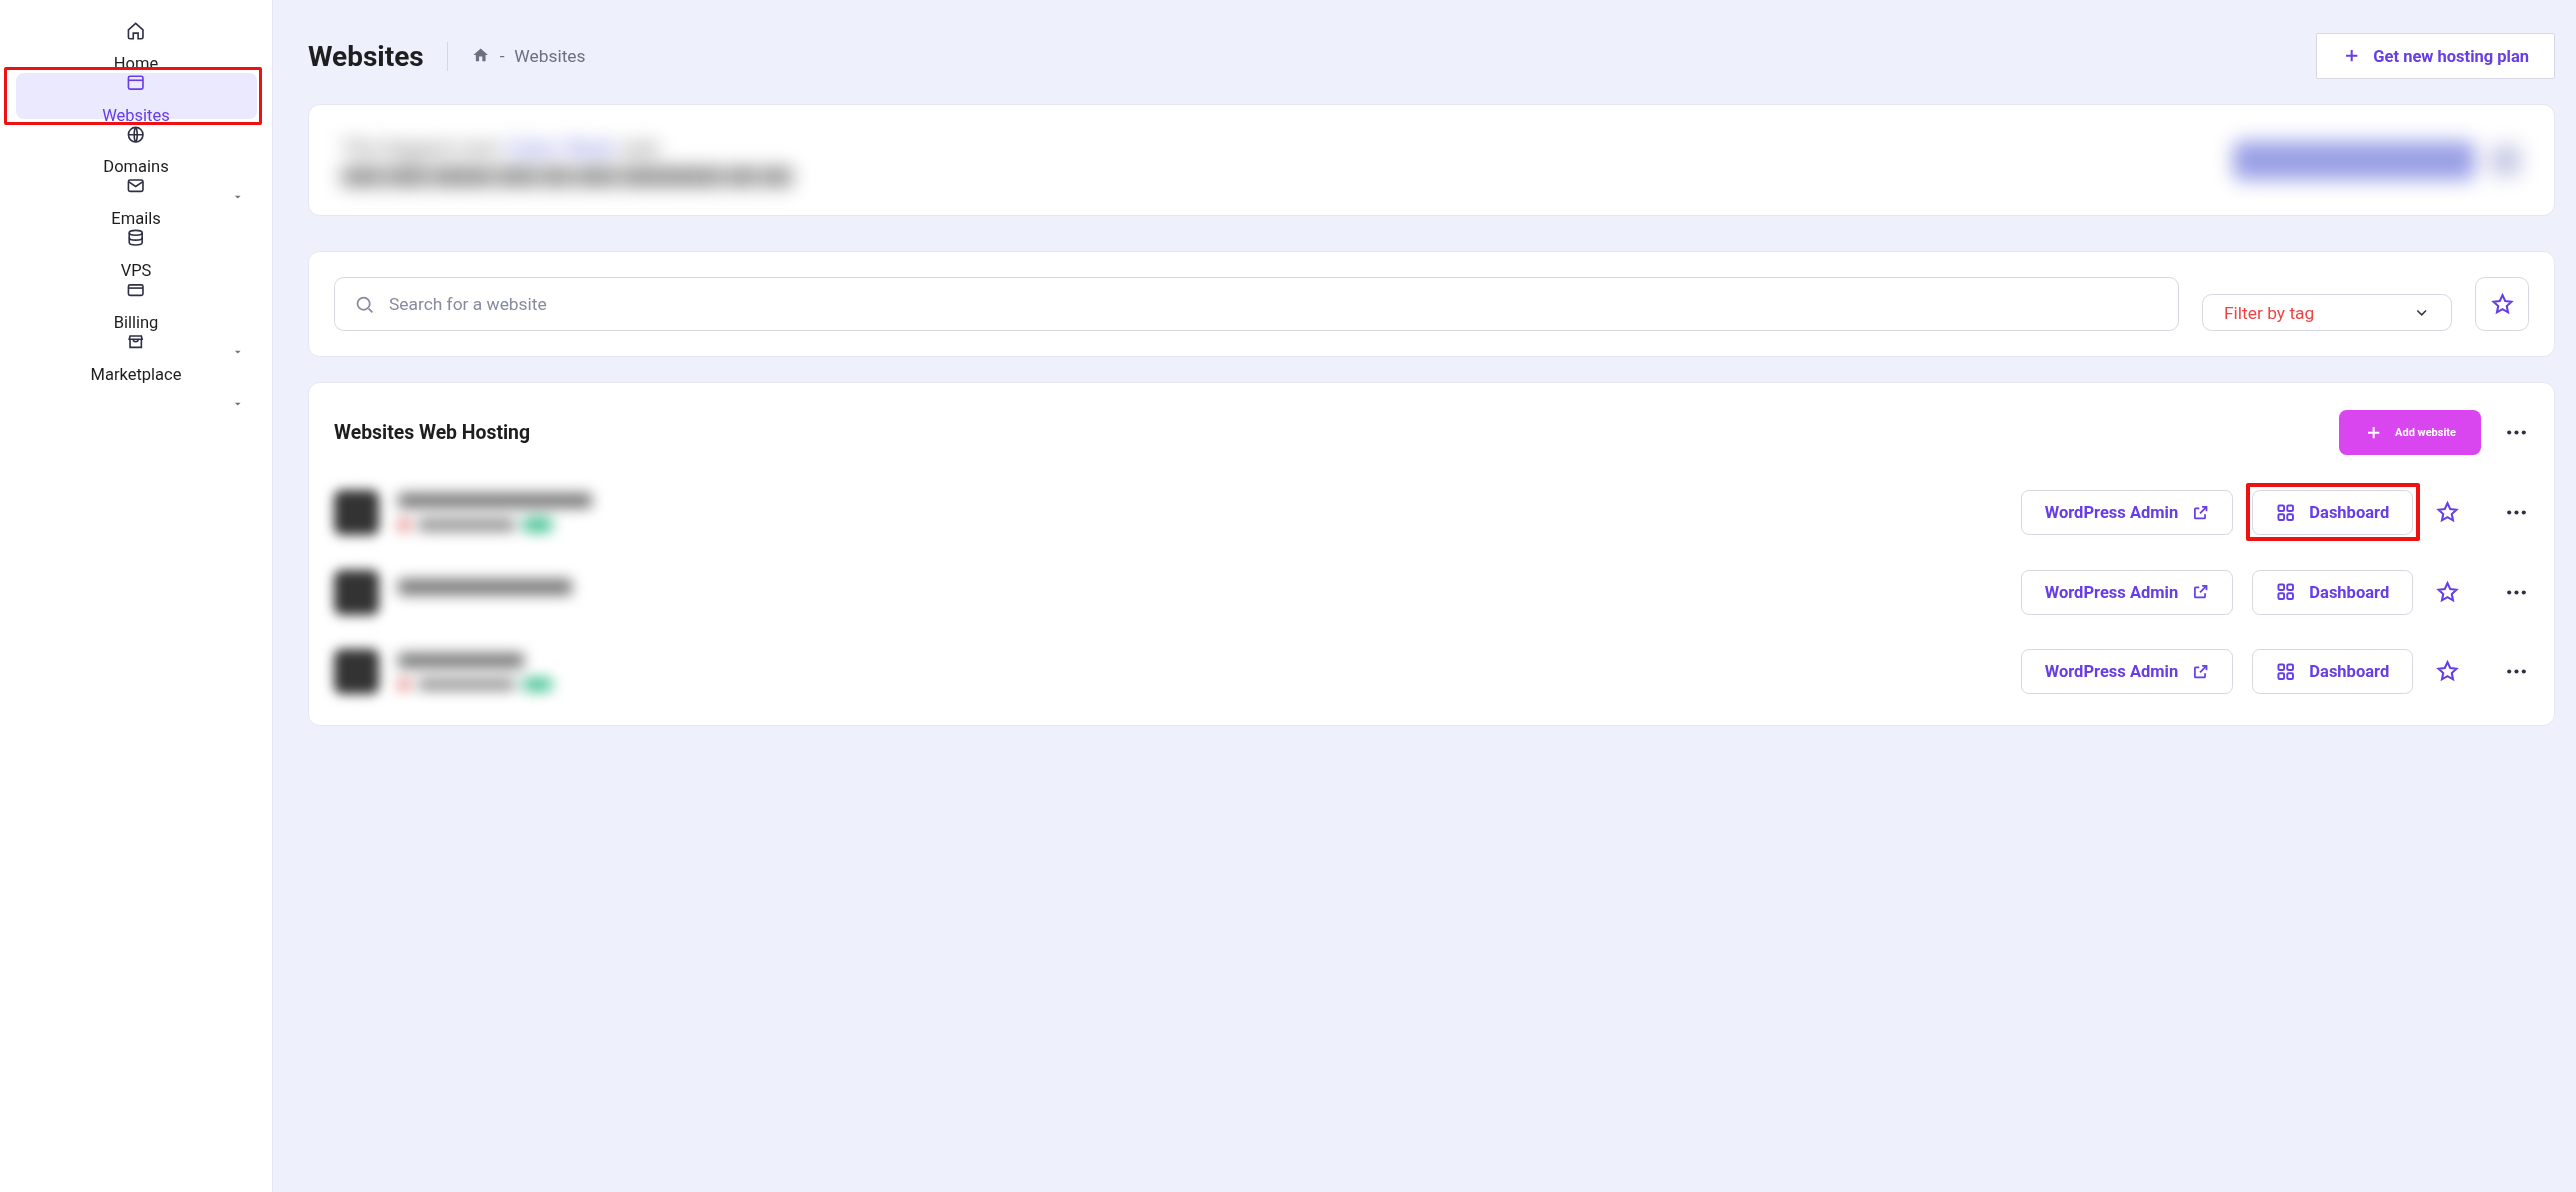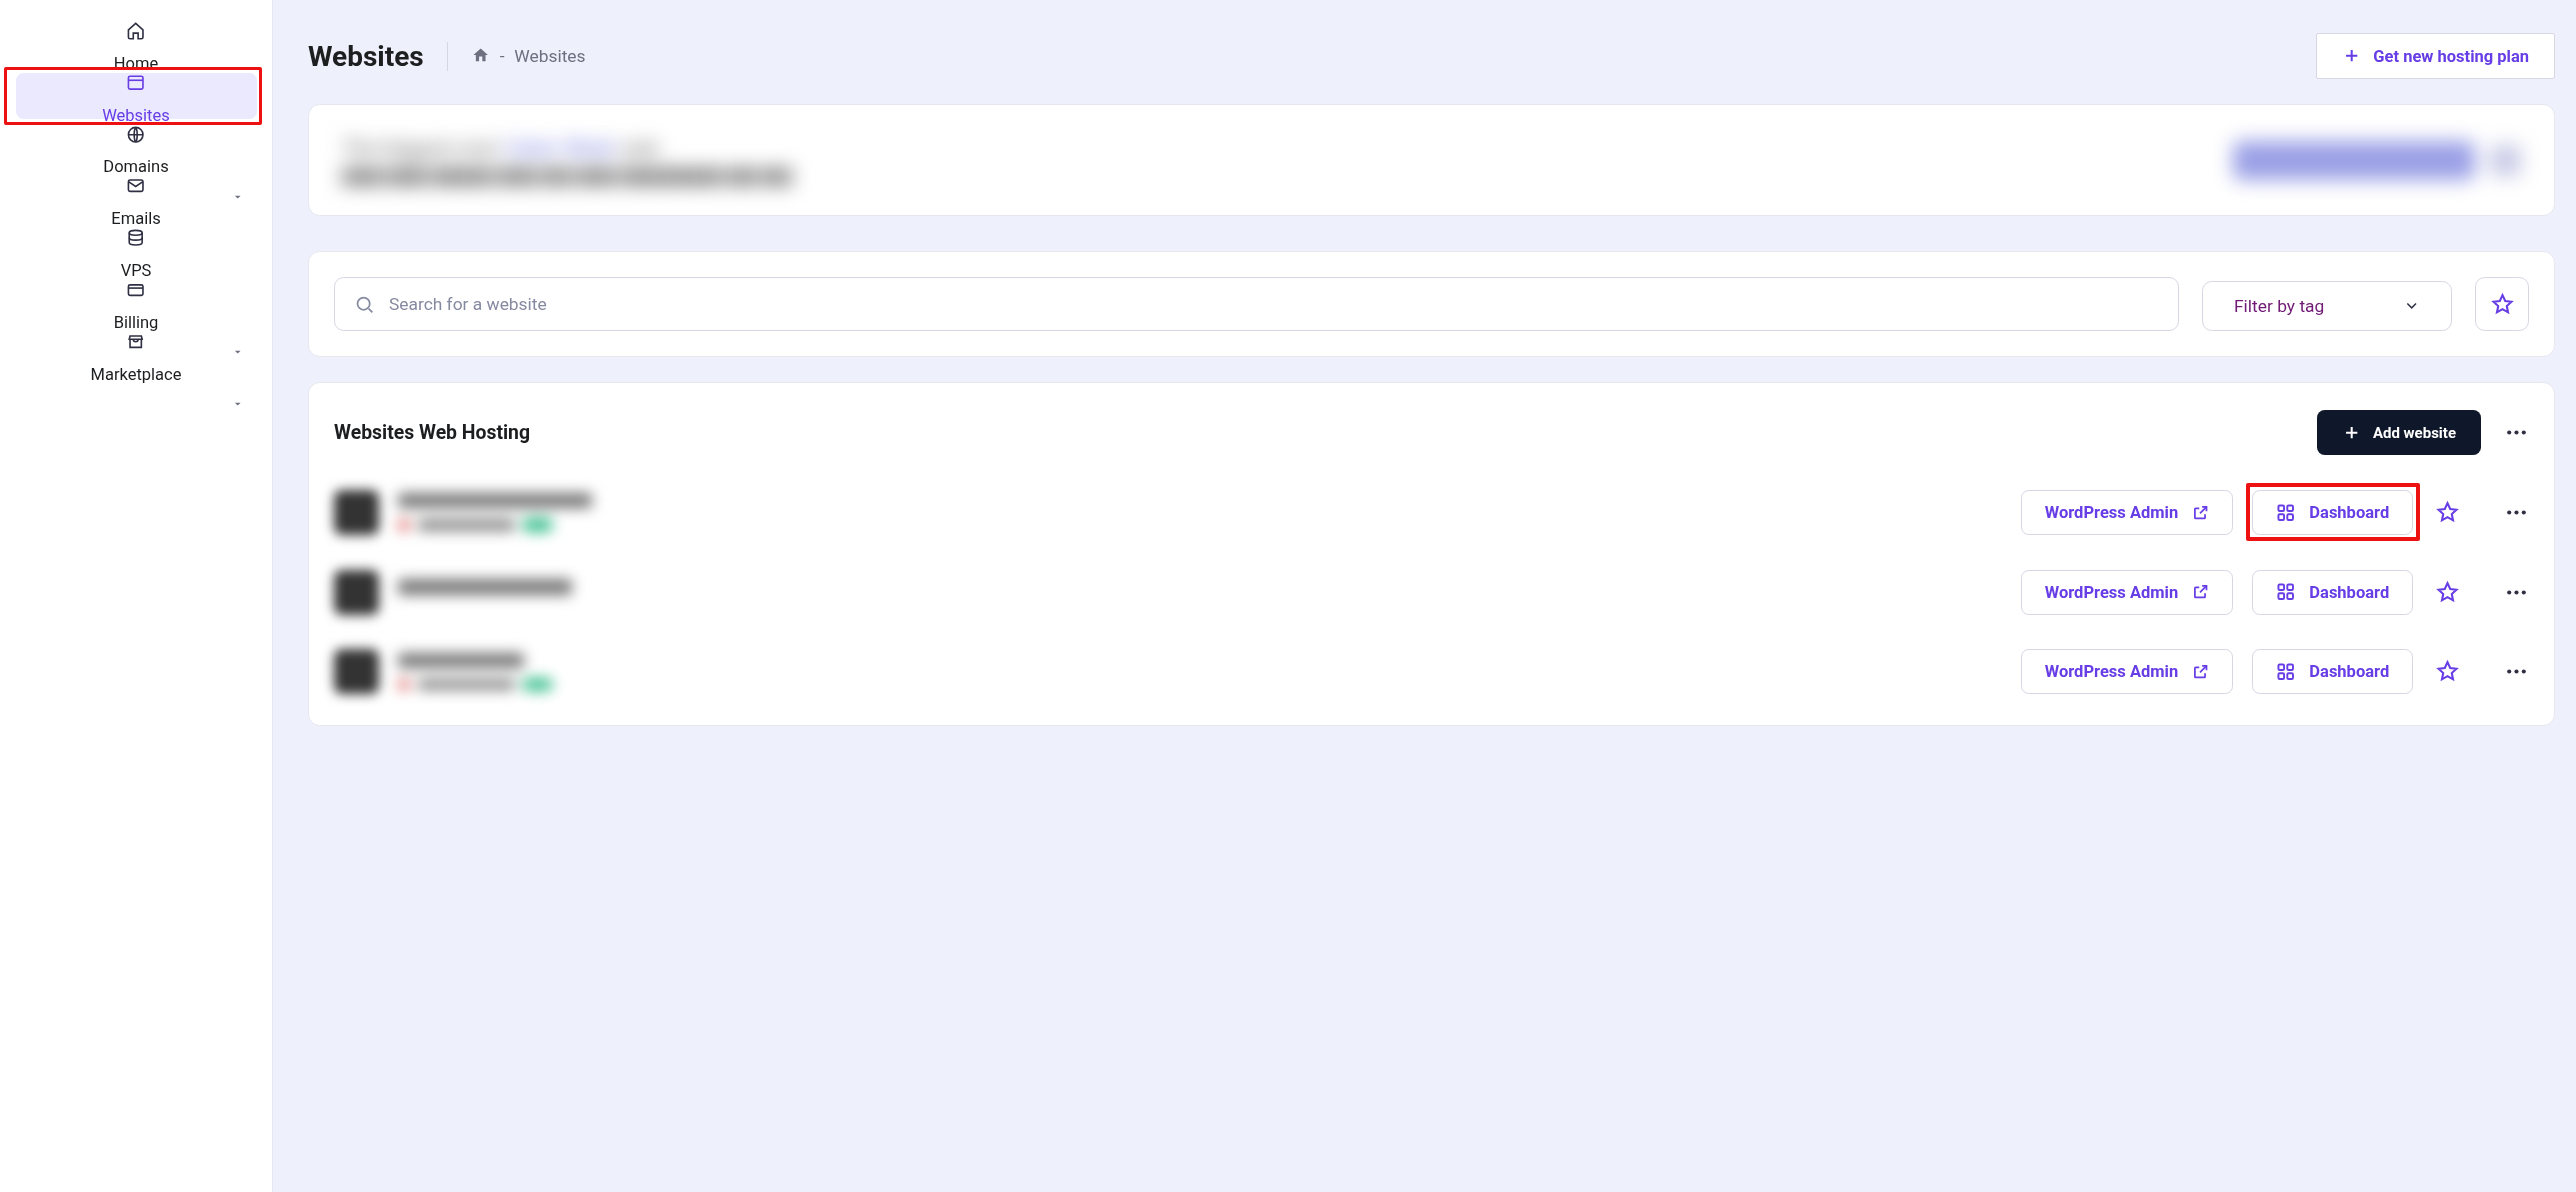--- a/index.html
+++ b/index.html
@@ -33,28 +33,28 @@
   .blur-chunk { filter:blur(9.7px); color:#888; font-size:21px; line-height:1.6; }
   .blur-chunk .accent { color:#5b62d6; }
   .blur-right { margin-left:auto; display:flex; align-items:center; gap:15.5px; filter:blur(9.7px); }
   .blur-pill { width:242px; height:39px; border-radius:7.7px; background:#9aa0e6; }
   .blur-sq { width:31px; height:31px; border-radius:5.8px; background:#c9cbe6; }
 
   .searchbar-row { display:flex; gap:23px; padding:25px 25px; margin-bottom:25px; }
   .search { flex:1; display:flex; align-items:center; gap:13.5px; border:1px solid #d6d7e3; border-radius:9.7px; height:54px; padding:0 19.4px; color:#6d7081; }
   .search input { border:none; outline:none; font-size:17.4px; flex:1; color:#1d1e20; background:transparent; }
   .search input::placeholder { color:#868aa0; }
-  .filter { width:250px; display:flex; align-items:center; justify-content:space-between; border:1px solid #d6d7e3; border-radius:9.7px; height:50px; padding:0 31px; font-size:17.4px; color:#701a75; cursor:pointer; }
+  .filter { width:250px; display:flex; align-items:center; justify-content:space-between; border:1px solid #d6d7e3; border-radius:9.7px; height:37px; padding:0 21px; font-size:17.4px; color:#ef4444; cursor:pointer; }
   .star-btn { width:54px; height:54px; border:1px solid #d6d7e3; border-radius:9.7px; display:flex; align-items:center; justify-content:center; cursor:pointer; }
   .star-btn svg { stroke:#673de6; fill:none; }
 
   .plan-card { padding:27px 25px 13.5px 25px; }
   .plan-head { display:flex; align-items:center; margin-bottom:17.4px; }
   .plan-title { font-size:19.4px; font-weight:700; }
-  .btn-primary { display:flex; align-items:center; gap:11.6px; background:#0f172a; color:#fff; font-weight:700; font-size:15px; padding:0 25px; height:45px; border-radius:7.7px; cursor:pointer; border:none; }
+  .btn-primary { display:flex; align-items:center; gap:11.6px; background:#d946ef; color:#fff; font-weight:700; font-size:11px; padding:0 25px; height:45px; border-radius:7.7px; cursor:pointer; border:none; }
   .more-ic { margin-left:23px; cursor:pointer; color:#2f3044; display:flex; }
 
   .site-row { display:flex; align-items:center; gap:19.4px; padding:17.4px 0; }
   .site-row + .site-row { border-top:0; }
   .thumb { width:45px; height:45px; border-radius:7.7px; background:#333; filter:blur(5.8px); }
   .site-info { filter:blur(6.8px); }
   .site-info .l1 { width:194px; height:15.5px; background:#777; border-radius:3.9px; margin-bottom:9.7px; }
   .site-info .l2 { display:flex; gap:7.7px; align-items:center; }
   .site-info .dot-a { width:11.6px; height:11.6px; border-radius:50%; background:#d66; }
   .site-info .bar { width:97px; height:11.6px; background:#888; border-radius:3.9px; }

